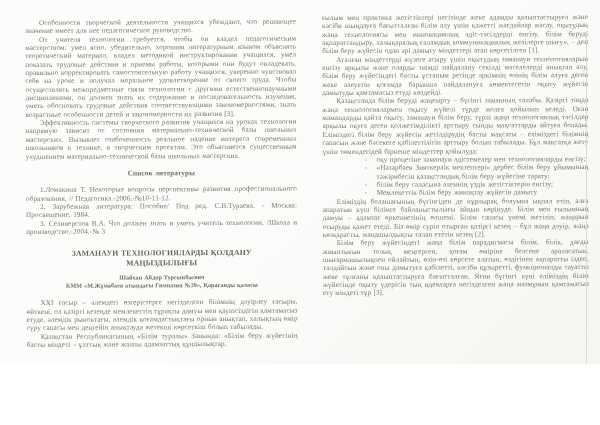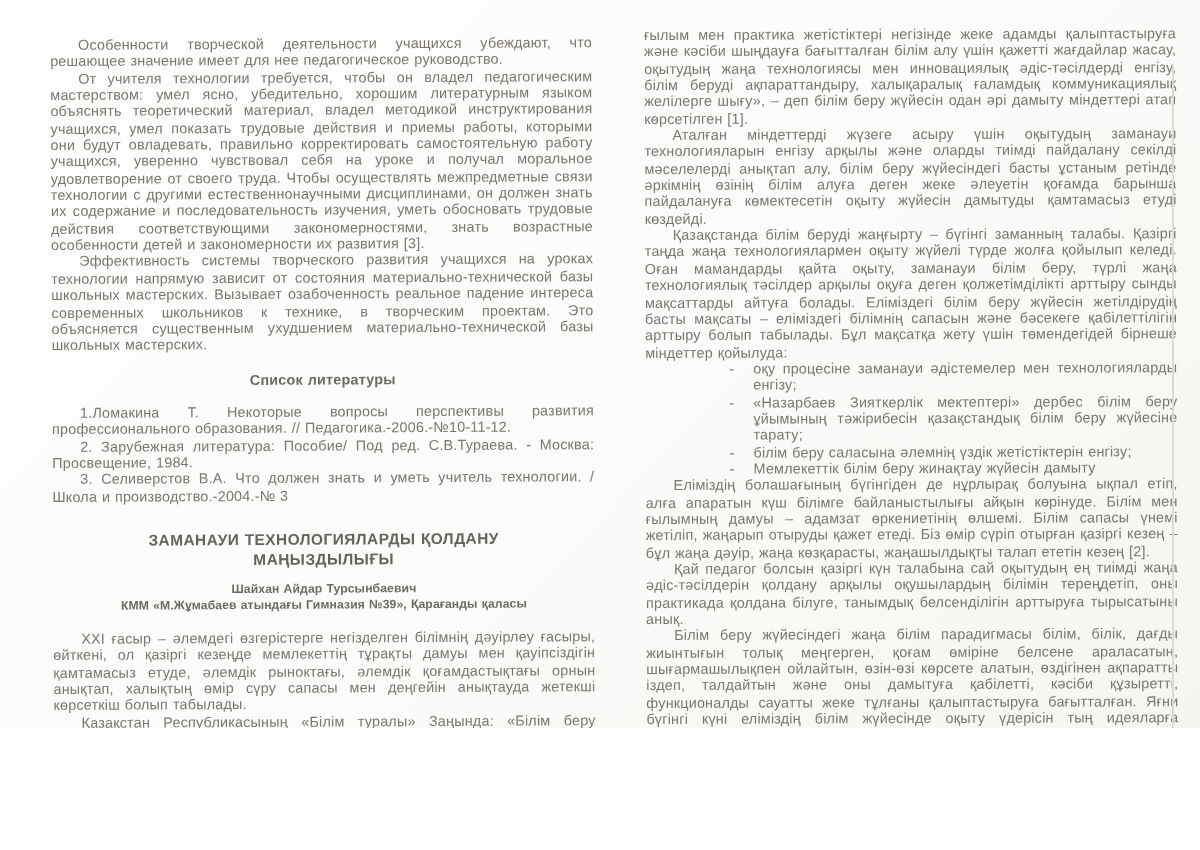--- a/index.html
+++ b/index.html
@@ -1,19 +1,19 @@
 <!DOCTYPE html>
 <html><head>
 <meta charset="utf-8">
 <style>
   html,body{margin:0;padding:0;background:#ffffff;}
   .photo{
     position:relative;width:600px;height:364px;overflow:hidden;
     background:linear-gradient(135deg,#fdfdfc 0%,#fbfbf9 55%,#f5f5f2 100%);
-    font-family:Liberation Sans, sans-serif;
+    font-family:Liberation Serif, serif;
     color:#7b7672;
   }
   .page-col{
     position:absolute;
     font-size:7.2px;line-height:8.35px;letter-spacing:0.1px;word-spacing:0.3px;
     text-align:justify;
   }
   .left-col{left:25px;top:19px;width:271px;transform:rotate(-0.3deg);transform-origin:top left;}
   .right-col{left:322px;top:14px;width:266px;transform:rotate(-0.2deg);transform-origin:top left;}
   .para{margin:0;text-indent:14px;}
@@ -92,21 +92,20 @@
         <span class="obj-marker">-</span>
         <span class="obj-text">білім беру саласына әлемнің үздік жетістіктерін енгізу;</span>
       </div>
       <div class="obj-row">
         <span class="obj-marker">-</span>
         <span class="obj-text">Мемлекеттік білім беру жинақтау жүйесін дамыту</span>
       </div>
     </div>
 
     <p class="para">Еліміздің болашағының бүгінгіден де нұрлырақ болуына ықпал етіп, алға апаратын күш білімге байланыстылығы айқын көрінуде. Білім мен ғылымның дамуы – адамзат өркениетінің өлшемі. Білім сапасы үнемі жетіліп, жаңарып отыруды қажет етеді. Біз өмір сүріп отырған қазіргі кезең – бұл жаңа дәуір, жаңа көзқарасты, жаңашылдықты талап ететін кезең [2].</p>
-    <p class="para">Қай педагог болсын қазіргі күн талабына сай оқытудың ең тиімді жаңа әдіс-тәсілдерін қолдану арқылы оқушылардың білімін тереңдетіп, оны практикада қолдана білуге, танымдық белсенділігін арттыруға тырысатыны анық.</p>
     <p class="para">Білім беру жүйесіндегі жаңа білім парадигмасы білім, білік, дағды жиынтығын толық меңгерген, қоғам өміріне белсене араласатын, шығармашылықпен ойлайтын, өзін-өзі көрсете алатын, өздігінен ақпаратты іздеп, талдайтын және оны дамытуға қабілетті, кәсіби құзыретті, функционалды сауатты жеке тұлғаны қалыптастыруға бағытталған. Яғни бүгінгі күні еліміздің білім жүйесінде оқыту үдерісін тың идеяларға негізделген жаңа мазмұнын қамтамасыз ету міндеті тұр [3].</p>
   </div>
 
   <div class="page-number page-number-left">74</div>
   <div class="page-number page-number-right">75</div>
 
   <div class="edge-v"></div>
   <div class="edge-h-left"></div>
   <div class="edge-h-right"></div>
 </div>

